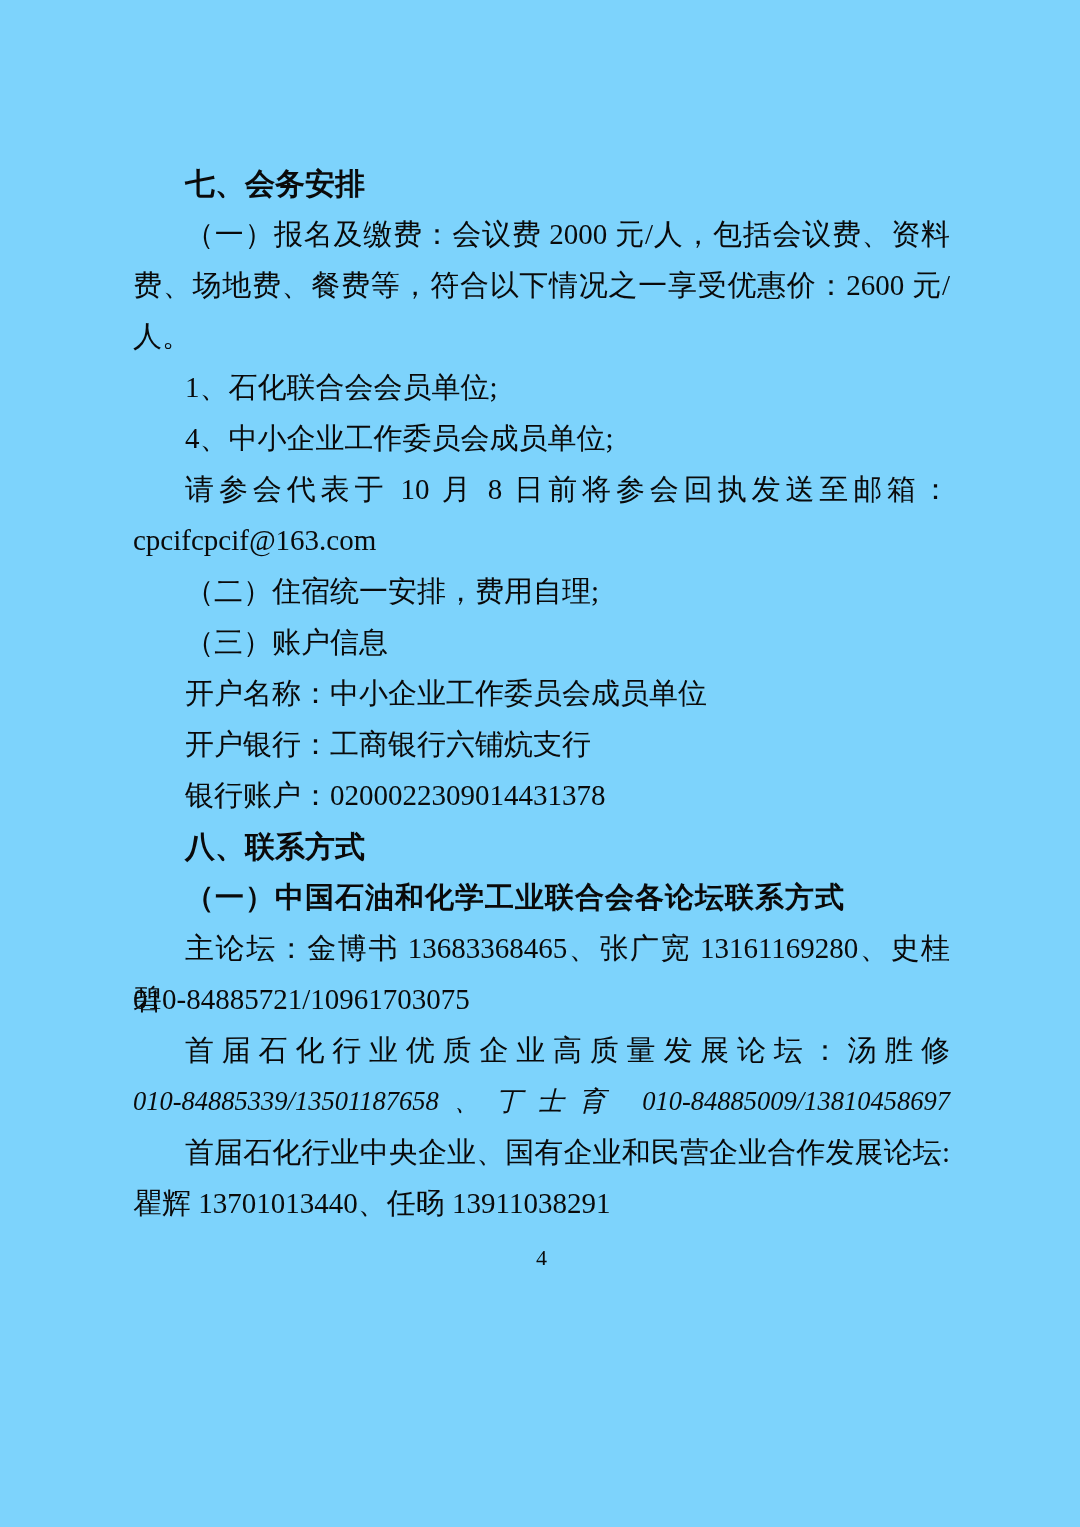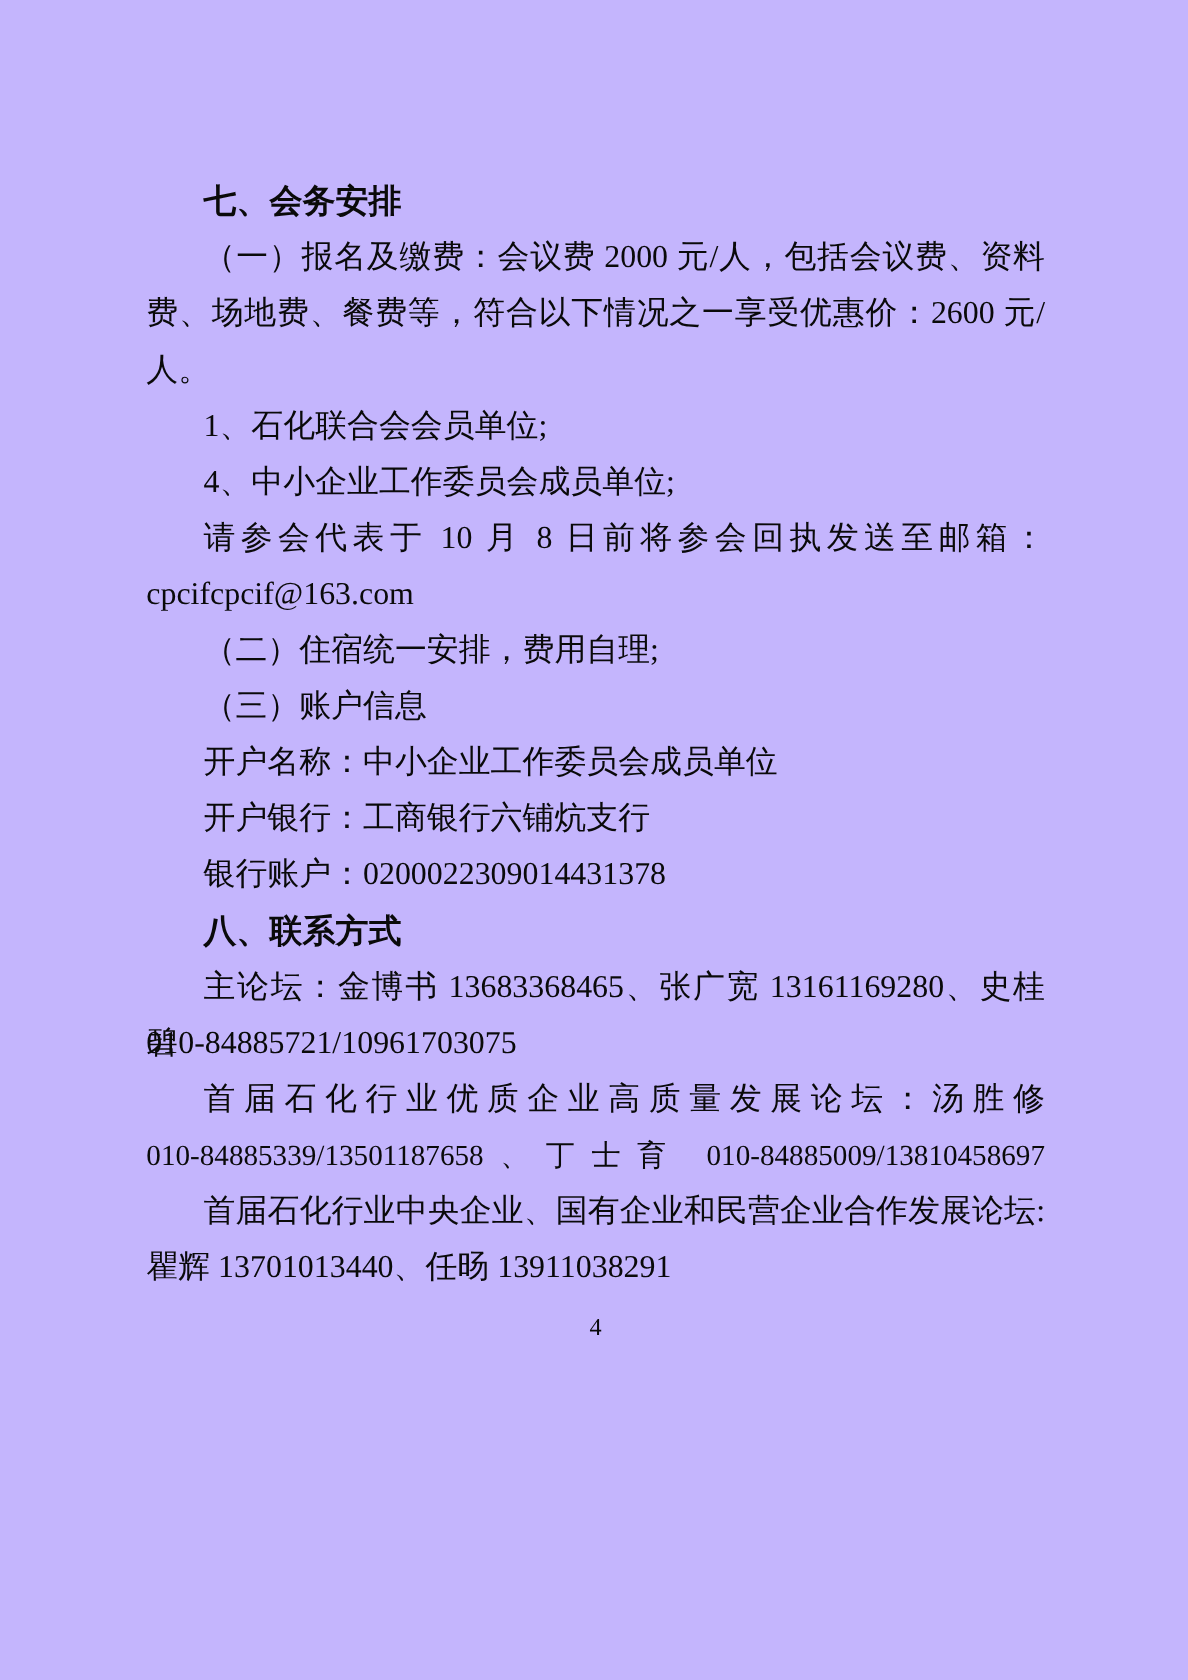--- a/index.html
+++ b/index.html
@@ -4,21 +4,21 @@
 <style>
   html, body {
     margin: 0;
     padding: 0;
     background: #ffffff;
   }
   .page {
     position: relative;
     width: 1080px;
     height: 1527px;
-    background: #c4b5fd;
+    background: #7dd3fc;
     color: #0a0a0a;
     font-family: "Liberation Serif", "DejaVu Serif", serif;
     overflow: hidden;
     box-sizing: border-box;
   }
   .content {
     padding: 158px 130px 0 133px;
   }
   .line {
     font-size: 29px;
@@ -35,21 +35,21 @@
   }
   .heading {
     font-family: "Liberation Sans", "DejaVu Sans", sans-serif;
     font-weight: bold;
     font-size: 30px;
   }
   .subheading {
     font-weight: bold;
     letter-spacing: 1px;
   }
-  .tight { font-size: 26.5px; }
+  .tight { font-size: 26.5px; font-style: italic; }
   .footer {
     margin-top: 16px;
     text-align: center;
     font-size: 22px;
     line-height: 26px;
   }
 </style>
 </head>
 <body>
 
@@ -64,20 +64,21 @@
     <div class="line indent">4、中小企业工作委员会成员单位;</div>
     <div class="line indent justify">请参会代表于 10 月 8 日前将参会回执发送至邮箱：</div>
     <div class="line">cpcifcpcif@163.com</div>
     <div class="line indent">（二）住宿统一安排，费用自理;</div>
     <div class="line indent">（三）账户信息</div>
     <div class="line indent">开户名称：中小企业工作委员会成员单位</div>
     <div class="line indent">开户银行：工商银行六铺炕支行</div>
     <div class="line indent">银行账户：0200022309014431378</div>
 
     <div class="line heading indent">八、联系方式</div>
+    <div class="line subheading indent">（一）中国石油和化学工业联合会各论坛联系方式</div>
     <div class="line indent justify">主论坛：金博书 13683368465、张广宽 13161169280、史桂碧</div>
     <div class="line">010-84885721/10961703075</div>
     <div class="line indent justify">首届石化行业优质企业高质量发展论坛：汤胜修</div>
     <div class="line justify tight">010-84885339/13501187658、丁士育 010-84885009/13810458697</div>
     <div class="line indent justify">首届石化行业中央企业、国有企业和民营企业合作发展论坛:</div>
     <div class="line">瞿辉 13701013440、任旸 13911038291</div>
 
     <div class="footer">
       <span>4</span>
     </div>

